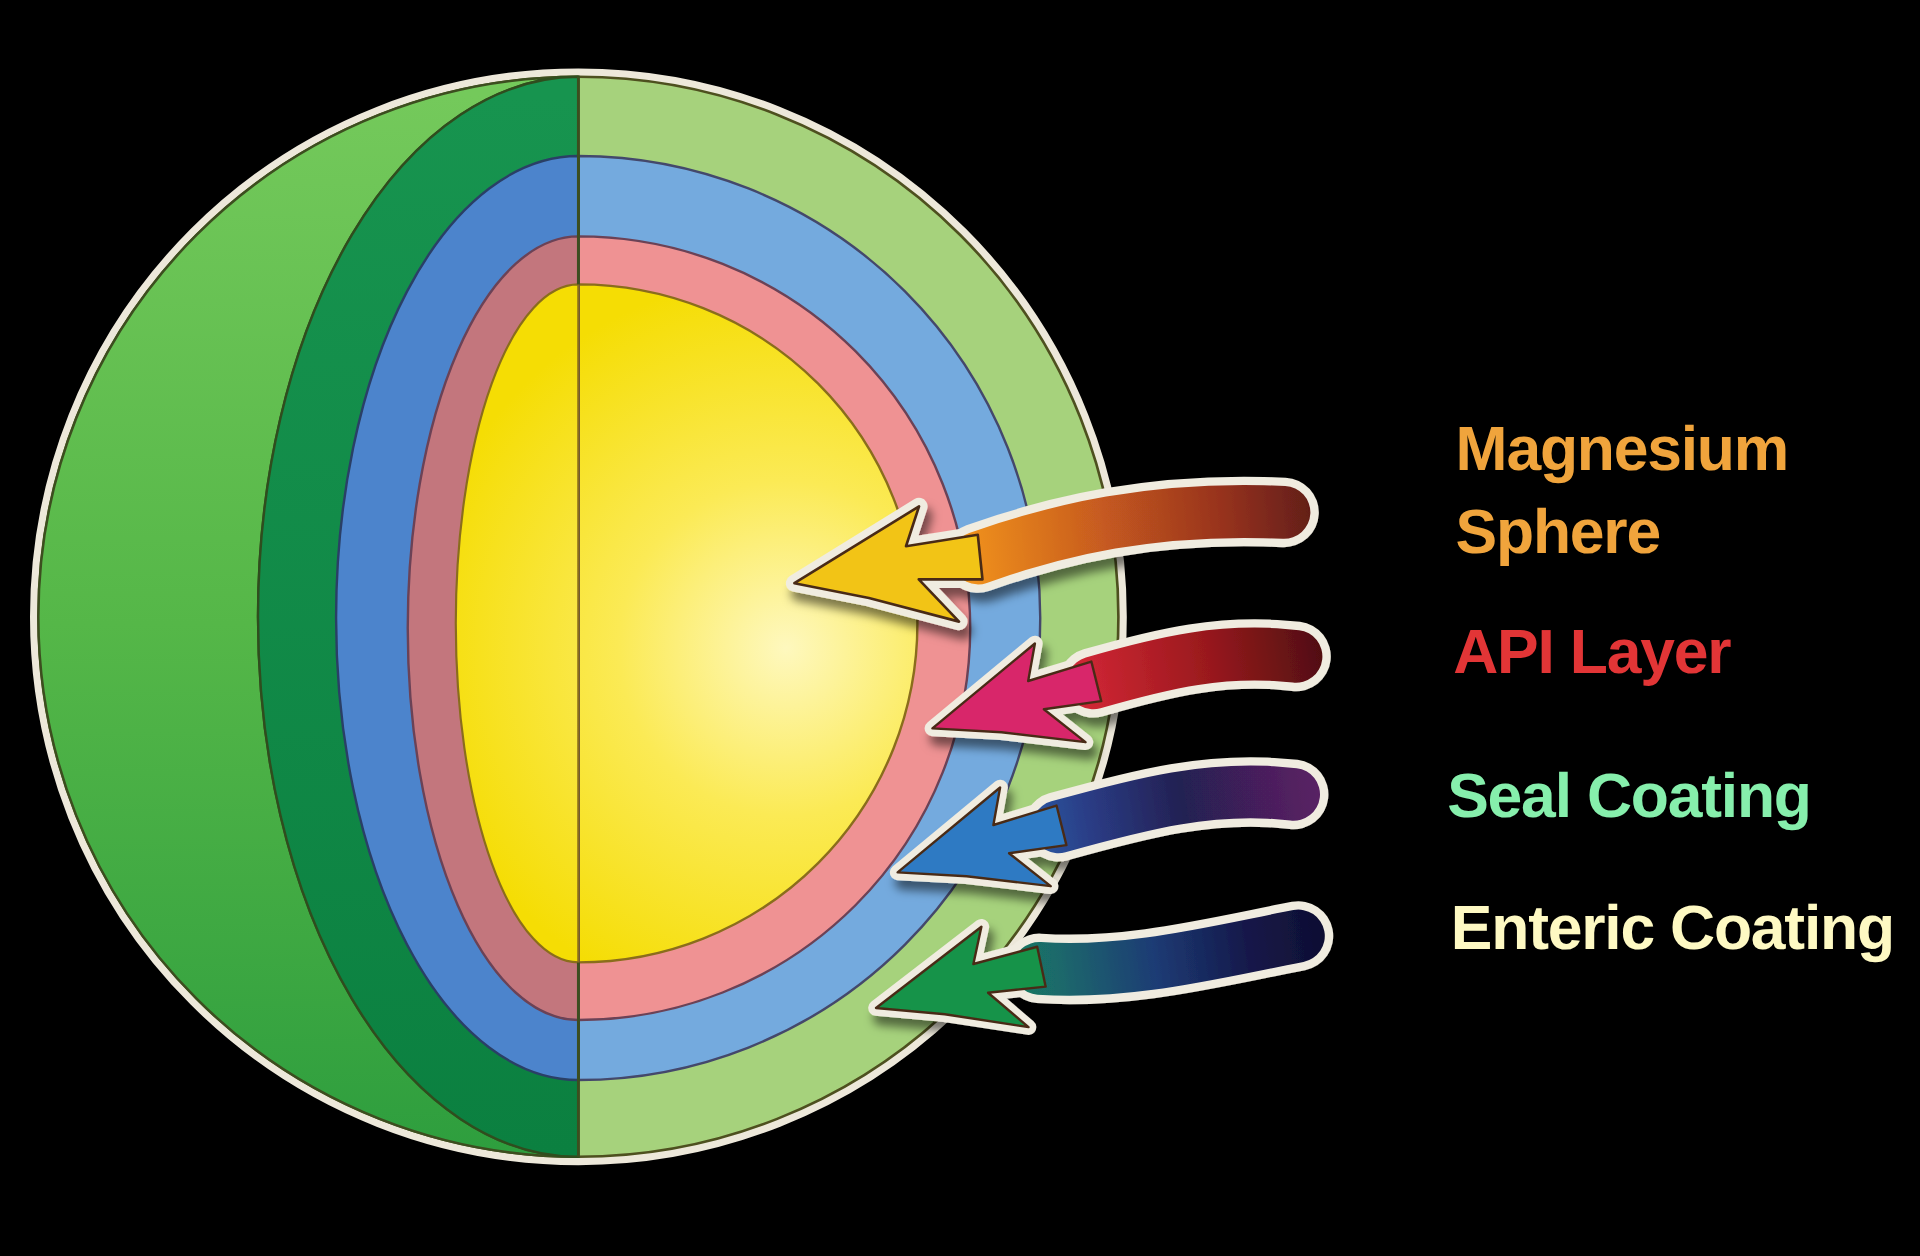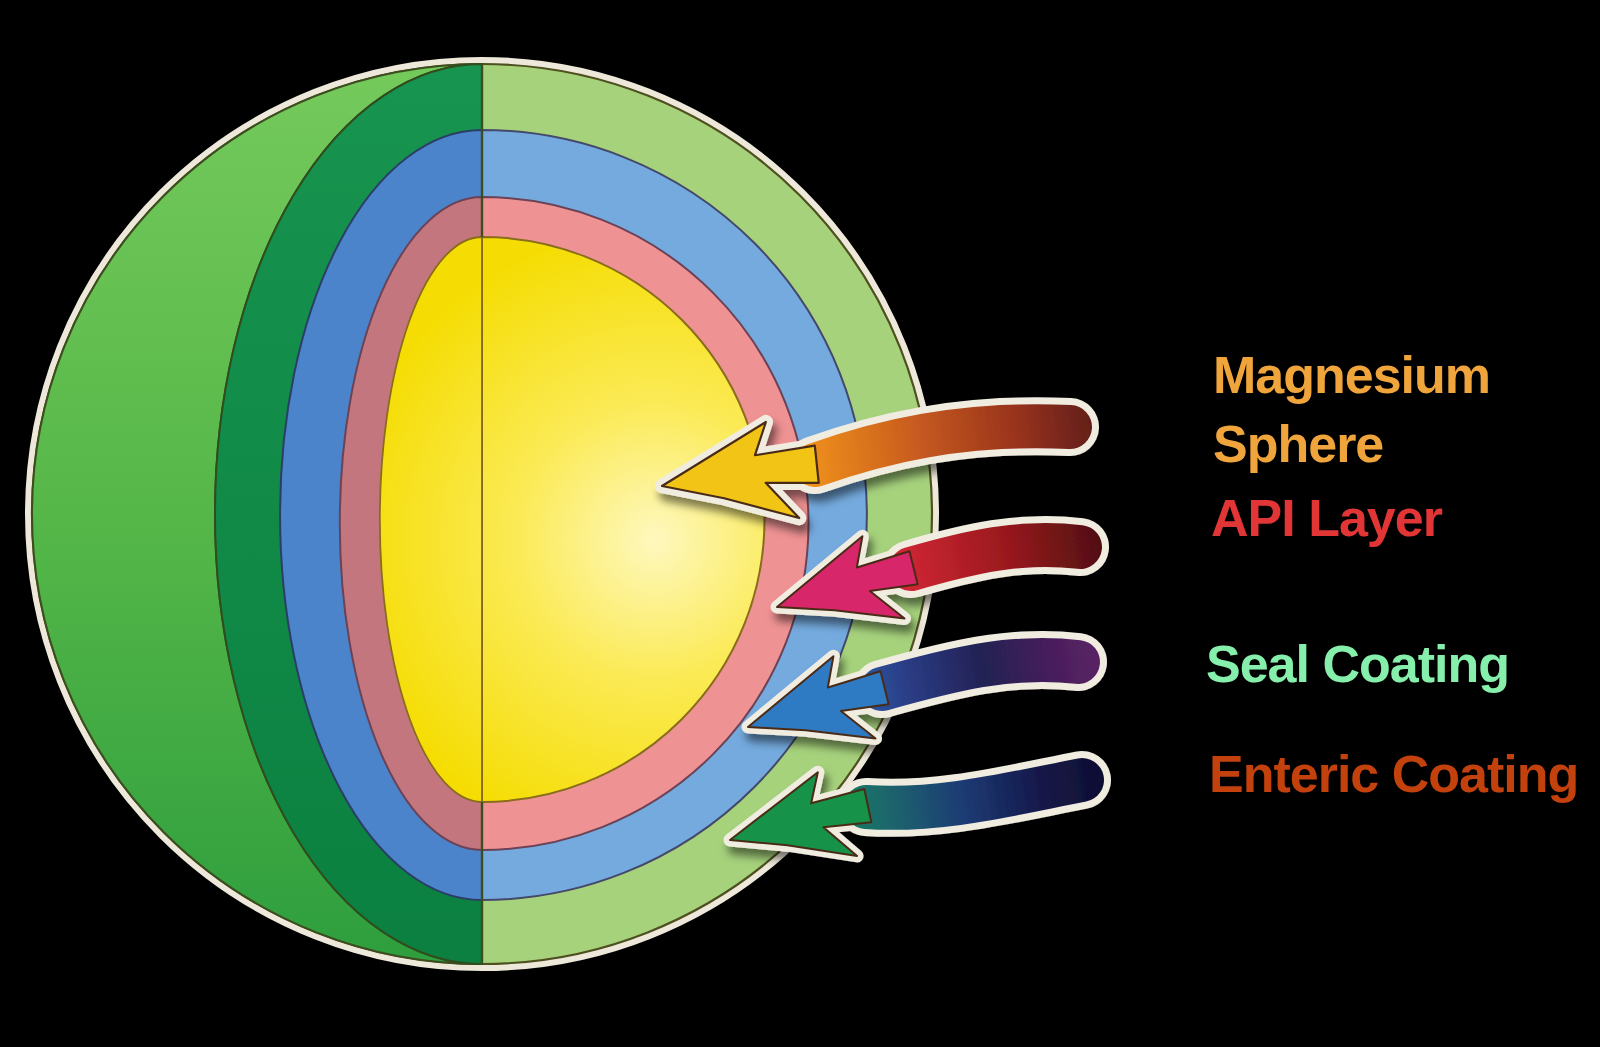--- a/index.html
+++ b/index.html
@@ -1,23 +1,23 @@
 <!DOCTYPE html>
 <html><head>
 <meta charset="utf-8">
 <style>
   html,body{margin:0;padding:0;background:#000;}
   .stage{position:relative;width:1600px;height:1047px;background:#000;overflow:hidden;
          font-family:"Liberation Sans",sans-serif;}
   .stage svg{position:absolute;left:0;top:0;}
   .label{position:absolute;font-weight:700;font-size:52px;line-height:1.32;letter-spacing:-1px;}
   .label-0{left:1213px;top:341px;width:330px;color:#F0A43C;}
-  .label-1{left:1211px;top:484px;color:#E23536;}
+  .label-1{left:1211px;top:510px;color:#E23536;}
   .label-2{left:1206px;top:630px;color:#86efac;}
-  .label-3{left:1209px;top:740px;color:#c2410c;}
+  .label-3{left:1209px;top:740px;color:#fef9c3;}
 
   
   .halo-shaft{stroke:#F0ECE0;stroke-width:58;fill:none;stroke-linecap:round;}
   .shaft{stroke-width:44;fill:none;stroke-linecap:round;}
   .halo-head{stroke:#F0ECE0;stroke-width:13;fill:#F0ECE0;stroke-linejoin:round;}
   .head{stroke:#4A2C16;stroke-width:2;stroke-linejoin:round;}
 </style>
 </head>
 <body>
 

